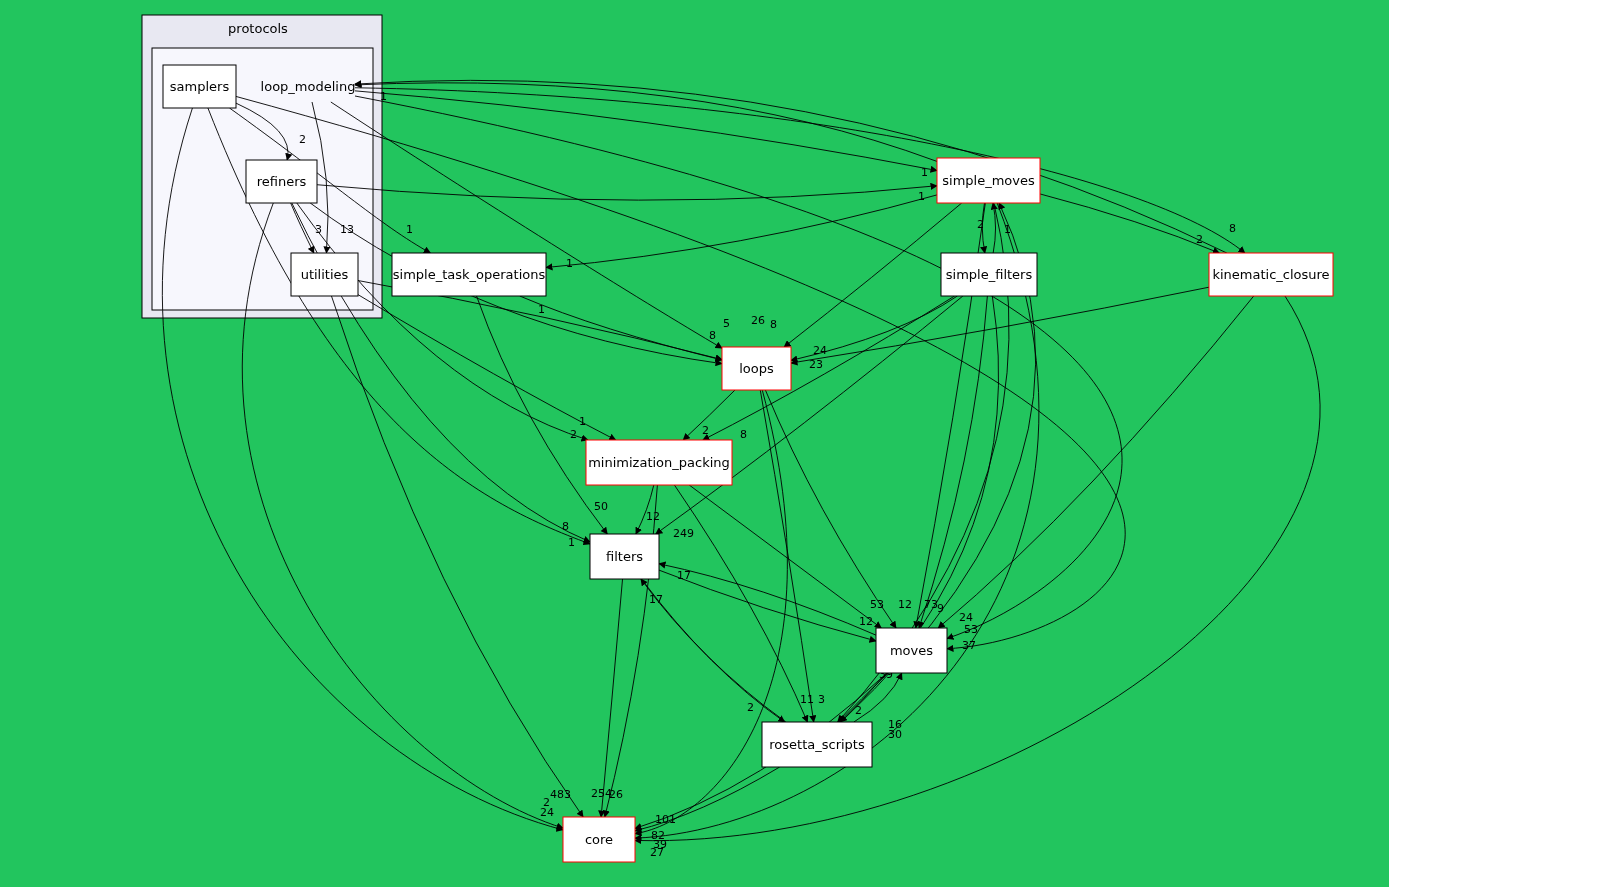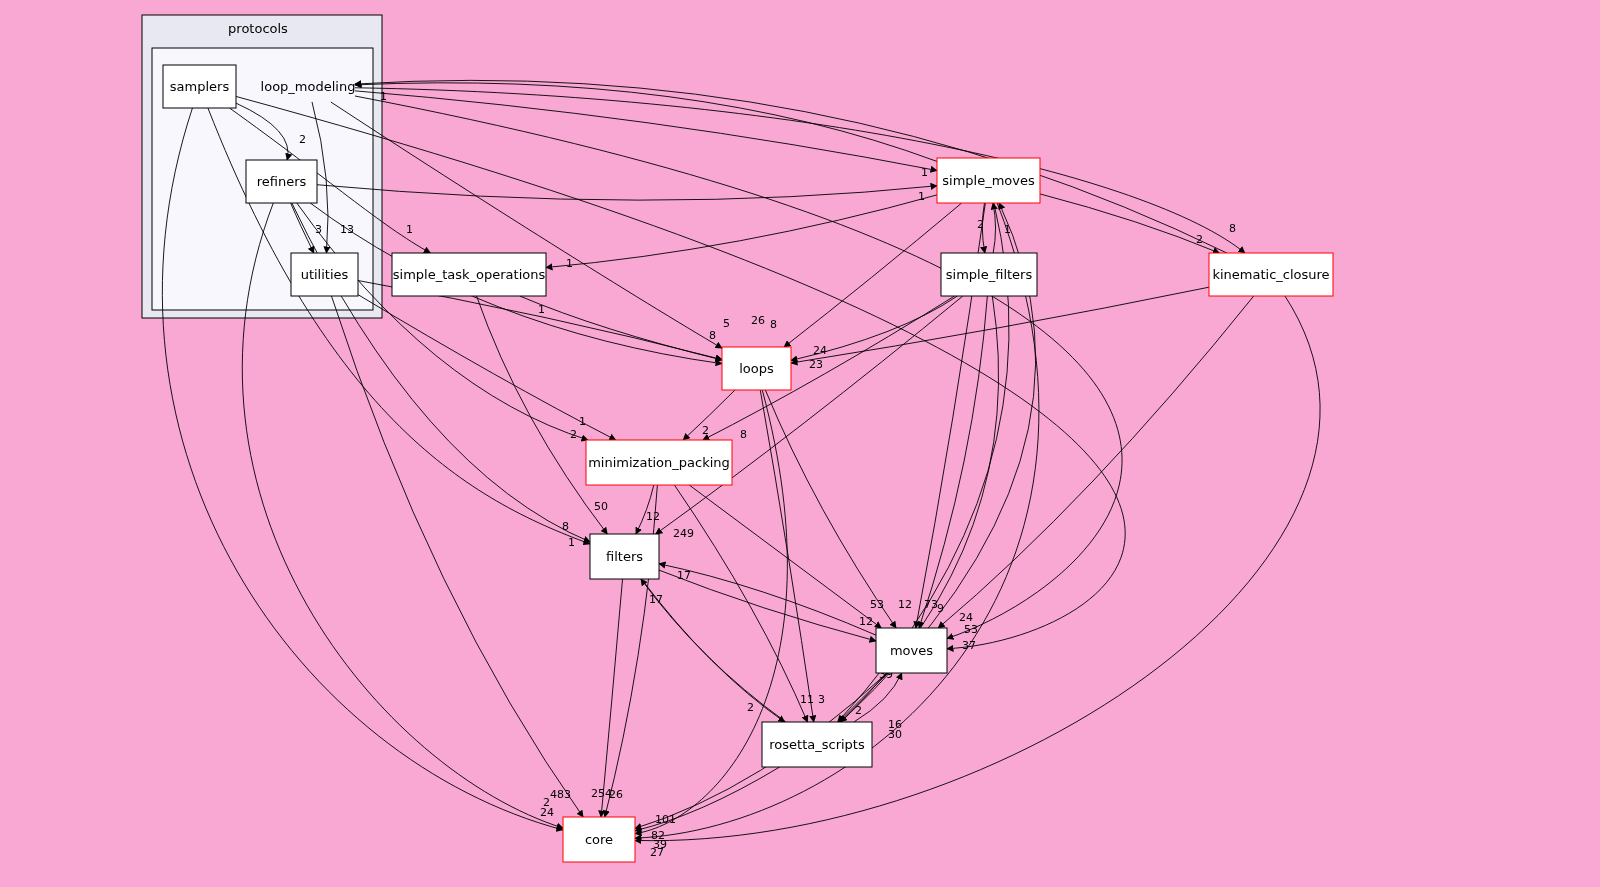--- a/index.html
+++ b/index.html
@@ -1,16 +1,16 @@
 <!DOCTYPE html>
 <html><head>
 <meta charset="utf-8">
 <style>
   html,body{margin:0;padding:0;background:#ffffff;}
-  #stage{position:relative;width:1600px;height:887px;background:#f9a8d4;overflow:hidden;
+  #stage{position:relative;width:1389px;height:887px;background:#22c55e;overflow:hidden;
          font-family:"DejaVu Sans",sans-serif;}
   svg{position:absolute;left:0;top:0;}
   svg text{font-family:"DejaVu Sans",sans-serif;fill:#000000;}
   .node-label{font-size:13px;}
   .edge-label{font-size:11px;}
   .cluster-label{font-size:13px;}
 </style>
 </head>
 <body>
 

